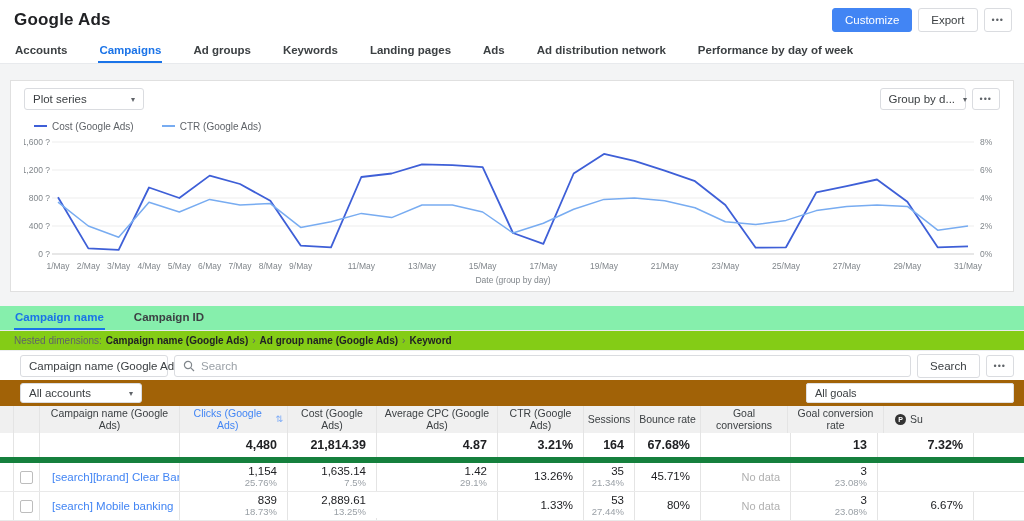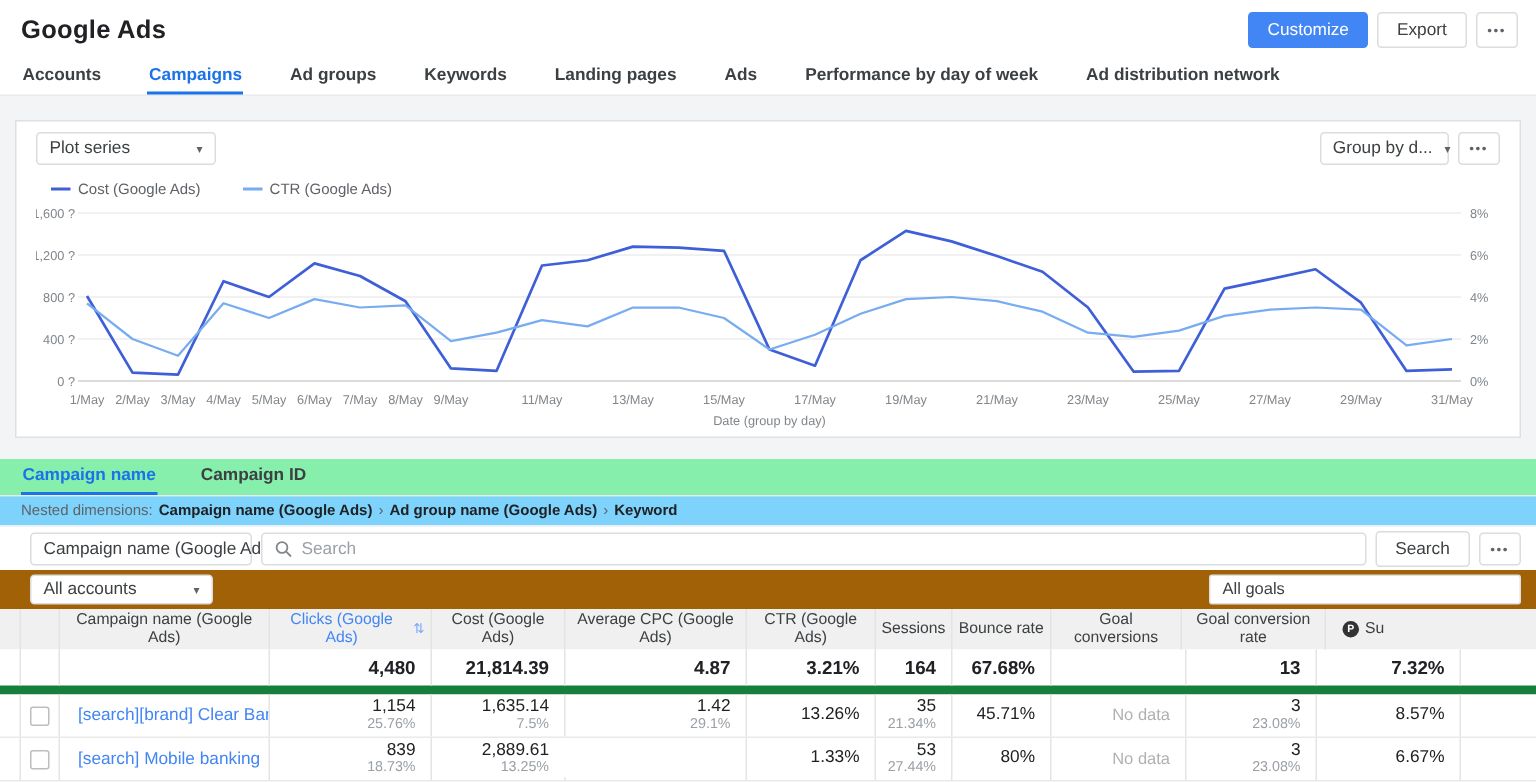--- a/index.html
+++ b/index.html
@@ -26,21 +26,21 @@
     font-size:11.5px; color:#3c4043; padding:0 8px; cursor:pointer; white-space:nowrap; }
   .chev { font-size:8px; color:#5f6368; }
   .ctrl-right { display:flex; gap:6px; align-items:center; }
   .legend { display:flex; gap:28px; margin:8px 0 0 10px; height:16px; align-items:center; }
   .legend-item { display:flex; align-items:center; gap:5px; font-size:10px; color:#5f6368; }
   .legend-dash { width:13px; height:2px; display:inline-block; }
   .subtabs { background:#86efac; margin-top:14px; display:flex; gap:28px; padding:0 14px;
     border-bottom:1px solid #e8eaed; height:25px; }
   .subtab { font-size:11.5px; font-weight:bold; color:#3c4043; padding:5px 1px; cursor:pointer; }
   .subtab.active { color:#1a73e8; border-bottom:2px solid #1a73e8; }
-  .nested { background:#7dd3fc; height:20px; display:flex; align-items:center; gap:4px;
+  .nested { background:#84cc16; height:20px; display:flex; align-items:center; gap:4px;
     padding:0 14px; border-bottom:1px solid #eceef0; font-size:10px; color:#5f6368; }
   .nested b { color:#202124; }
   .filter-row { background:#fff; height:29px; display:flex; align-items:center; gap:6px;
     padding:0 10px 0 20px; }
   .filter-row .select { width:148px; }
   .searchbox { flex:1; height:22px; border:1px solid #dadce0; border-radius:3px;
     display:flex; align-items:center; gap:6px; padding:0 8px; background:#fff; }
   .searchbox input { border:none; outline:none; flex:1; font-family:inherit; font-size:11.5px;
     color:#202124; background:transparent; }
   .searchbox input::placeholder { color:#9aa0a6; }
@@ -88,22 +88,22 @@
   </div>
 </div>
 
 <nav class="tabs" id="nav-tabs">
     <div class="tab">Accounts</div>
     <div class="tab active">Campaigns</div>
     <div class="tab">Ad groups</div>
     <div class="tab">Keywords</div>
     <div class="tab">Landing pages</div>
     <div class="tab">Ads</div>
+    <div class="tab">Ad distribution network</div>
     <div class="tab">Performance by day of week</div>
-    <div class="tab">Ad distribution network</div>
   </nav>
 
 <section class="card">
   <div class="chart-controls">
     <div class="select" style="width:120px">
       <span>Plot series</span>
       <span class="chev">▾</span>
     </div>
     <div class="ctrl-right">
       <div class="select" style="width:86px">
@@ -304,23 +304,20 @@
       <div class="td num" style="width: 66px;">
         <div class="main">45.71%</div>
       </div>
       <div class="td num" style="width: 90px;">
         <div class="main muted">No data</div>
       </div>
       <div class="td num" style="width: 87px;">
         <div class="main">3</div>
         <div class="sub">23.08%</div>
       </div>
-      <div class="td num" style="width: 96px;">
-        <div class="main">8.57%</div>
-      </div>
       <div class="td num" style="width: 51px;">
         <div class="main"></div>
       </div>
     </div>
     <div class="tr trow">
       <div class="td ckcell" style="width: 26px;">
         <span class="checkbox"></span>
       </div>
       <div class="td namecell" style="width: 140px;">
         <span class="link">[search] Mobile banking</span>

